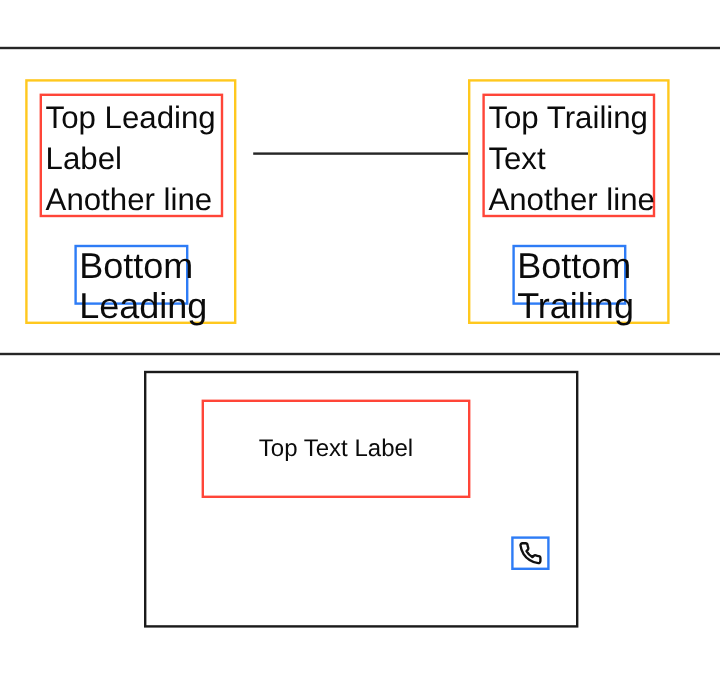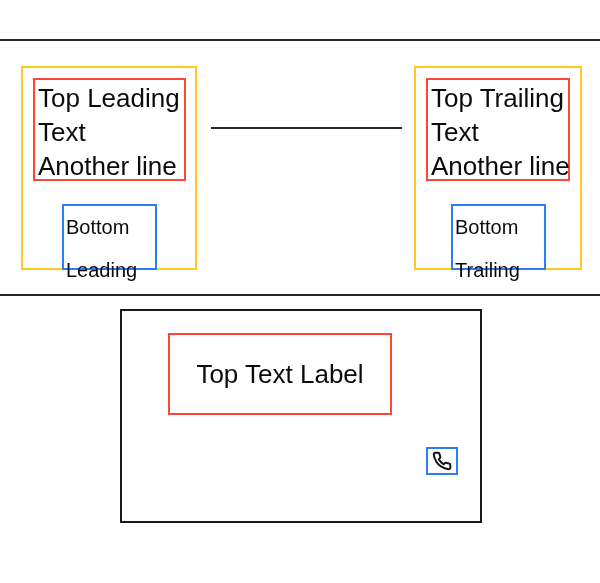--- a/index.html
+++ b/index.html
@@ -10,67 +10,67 @@
     position:relative; width:600px; height:583px; background:#ffffff; overflow:hidden;
     font-family:"Liberation Sans","DejaVu Sans",sans-serif; color:#0b0b0b;
   }
   .hline{position:absolute; left:0; width:600px; height:2px; background:var(--dark);}
   .hline-top{top:39px;}
   .hline-mid{top:294px;}
 
   
   .card{position:absolute; top:66px; height:204px; border:2px solid var(--yellow); box-sizing:border-box; background:#fff;}
   .card-left{left:21px; width:176px;}
-  .card-right{left:414px; width:168px;padding-left:16px;}
+  .card-right{left:390px; width:168px;padding-left:16px;}
   .connector{position:absolute; left:211px; top:127px; width:191px; height:2px; background:var(--dark);}
 
   .frame{position:absolute; box-sizing:border-box; background:#fff;}
   .frame-red{border:2px solid var(--red);}
   .frame-blue{border:2px solid var(--blue);}
   .frame-orange{border:2px solid var(--orange);}
 
   .top-text{
     left:10px; top:10px; width:153px; height:103px;
     font-size:26px; line-height:34px; white-space:pre; padding:1px 0 0 3px; overflow:visible;
   }
   .card-right .top-text{width:144px;}
   .bottom-text{
-    left:39px; top:136px; width:95px; height:66px;
-    font-size:20px; line-height:43px; white-space:pre; padding:0 0 0 2px; overflow:visible;
+    left:39px; top:136px; width:95px; height:50px;
+    font-size:30px; line-height:33px; white-space:pre; padding:0 0 0 2px; overflow:visible;
   }
   .card-right .bottom-text{left:35px;}
 
   
   .panel{
     position:absolute; left:120px; top:309px; width:362px; height:214px;
     border:2px solid #1a1a1a; box-sizing:border-box; background:#fff;
   }
   .label-box{
     position:absolute; display:flex; align-items:center; justify-content:center;
-    font-size:26px; box-sizing:border-box; white-space:pre; background:#fff;
+    font-size:20px; box-sizing:border-box; white-space:pre; background:#fff;
   }
   .label-top{left:46px; top:22px; width:224px; height:82px;}
   .label-bottom{left:24px; top:109px; width:266px; height:82px;}
   .icon-btn{
     position:absolute; left:304px; top:136px; width:32px; height:28px;
     border:2px solid var(--blue); box-sizing:border-box; background:#fff;
     display:flex; align-items:center; justify-content:center; cursor:pointer; padding:0;
   }
   .icon-btn svg{display:block; stroke:#111; fill:none; stroke-width:2.4; stroke-linecap:round; stroke-linejoin:round;}
 </style>
 </head>
 <body>
 
 <div class="page">
 
   <div class="hline hline-top"></div>
 
   <div class="card card-left">
     <div class="frame frame-red top-text">Top Leading
-Text
+Label
 Another line</div>
     <div class="frame frame-blue bottom-text">Bottom
 Leading</div>
   </div>
 
   <div class="connector"></div>
 
   <div class="card card-right">
     <div class="frame frame-red top-text">Top Trailing
 Text

